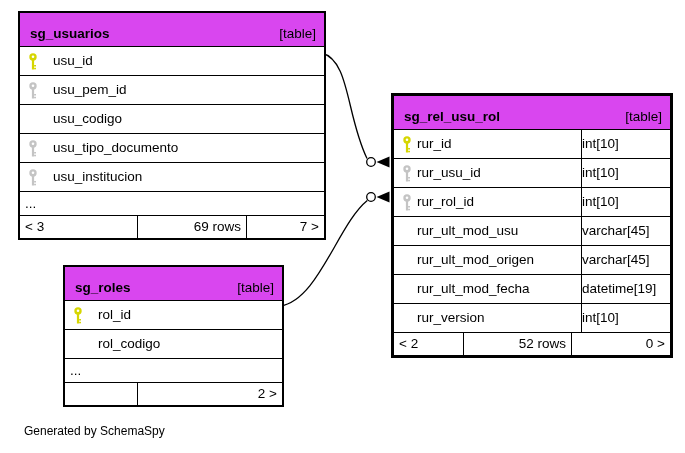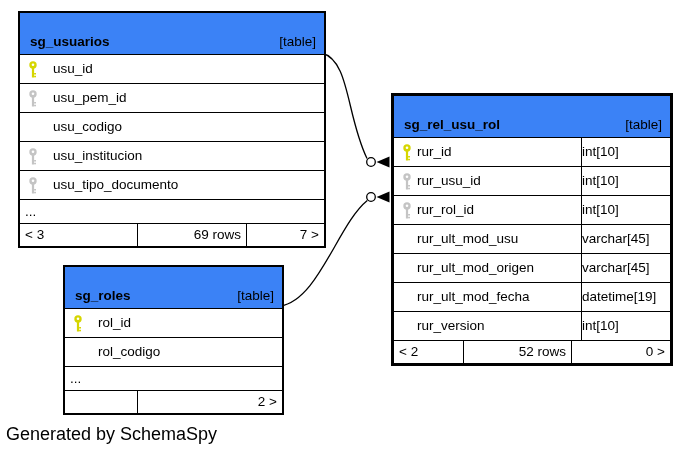--- a/index.html
+++ b/index.html
@@ -8,22 +8,22 @@
 
   .connectors { position:absolute; left:0; top:0; z-index:1; }
   .rel-line { fill:none; stroke:#000000; stroke-width:1.3px; }
   .rel-dot  { fill:#ffffff; stroke:#000000; stroke-width:1.3px; }
   .rel-arrow{ fill:#000000; stroke:none; }
 
   .db-table { position:absolute; z-index:2; background:#ffffff; border:2px solid #000;
               font-size:13.5px; line-height:1; }
   .db-table.emphasis { border-width:3px; }
 
-  .tbl-header { height:25px; background:#3b82f6; display:flex; align-items:center;
-                justify-content:space-between; padding:16px 8px 0 10px; }
+  .tbl-header { height:25px; background:#d946ef; display:flex; align-items:center;
+                justify-content:space-between; padding:8px 8px 0 10px; }
   .tbl-name  { font-weight:bold; }
   .tbl-badge { font-weight:normal;text-align:center; }
 
   .tbl-row { height:29px; box-sizing:border-box; border-top:1px solid #000;
              display:flex; align-items:center; padding-left:8px;gap:10px; }
   .row-ellipsis { height:24px; padding-left:5px; }
 
   .icon-cell { width:15px; display:flex; align-items:center; flex:none; }
   .col-name  { white-space:nowrap; }
 
@@ -42,21 +42,21 @@
   .f-usuarios .fcell:nth-child(2){ width:109px; }
   .f-rel .fcell:nth-child(1){ width:69px; }
   .f-rel .fcell:nth-child(2){ width:108px;padding-left:28px; }
   .f-roles .fcell:nth-child(1){ width:72px; }
   .f-roles .fcell:nth-child(2){ width:83px; }
 
   #tbl-usuarios { left:18px;  top:11px;  width:304px; }
   #tbl-rel      { left:391px; top:93px;  width:276px; }
   #tbl-roles    { left:63px;  top:265px; width:217px; }
 
-  .credit { position:absolute; left:6px; top:424px; font-size:18px; z-index:2; }
+  .credit { position:absolute; left:24px; top:424px; font-size:12px; z-index:2; }
 
   .key-svg { display:block; }
 </style>
 </head>
 <body>
 
 <div class="canvas">
 
   <svg class="connectors" width="685" height="453" viewBox="0 0 685 453">
     <path class="rel-line" d="M 321.5 53 C 350 60, 346 115, 367 158.5"></path>
@@ -113,36 +113,36 @@
         <svg class="key-svg" width="10" height="17" viewBox="0 0 10 17">
           <g fill="#c4c4c4">
             <circle cx="5" cy="4" r="3.7"></circle>
               <rect x="3.9" y="6.5" width="2.2" height="10"></rect>
             <rect x="6.1" y="12" width="1.9" height="1.5"></rect>
               <rect x="6.1" y="14.8" width="1.9" height="1.5"></rect>
           </g>
           <circle cx="5" cy="3.7" r="1.3" fill="#ffffff"></circle>
         </svg>
       </span>
+      <span class="col-name">usu_tipo_documento</span>
+    </div>
+
+    <div class="tbl-row">
+      <span class="icon-cell">
+        <svg class="key-svg" width="10" height="17" viewBox="0 0 10 17">
+          <g fill="#c4c4c4">
+            <circle cx="5" cy="4" r="3.7"></circle>
+              <rect x="3.9" y="6.5" width="2.2" height="10"></rect>
+            <rect x="6.1" y="12" width="1.9" height="1.5"></rect>
+              <rect x="6.1" y="14.8" width="1.9" height="1.5"></rect>
+          </g>
+          <circle cx="5" cy="3.7" r="1.3" fill="#ffffff"></circle>
+        </svg>
+      </span>
       <span class="col-name">usu_institucion</span>
-    </div>
-
-    <div class="tbl-row">
-      <span class="icon-cell">
-        <svg class="key-svg" width="10" height="17" viewBox="0 0 10 17">
-          <g fill="#c4c4c4">
-            <circle cx="5" cy="4" r="3.7"></circle>
-              <rect x="3.9" y="6.5" width="2.2" height="10"></rect>
-            <rect x="6.1" y="12" width="1.9" height="1.5"></rect>
-              <rect x="6.1" y="14.8" width="1.9" height="1.5"></rect>
-          </g>
-          <circle cx="5" cy="3.7" r="1.3" fill="#ffffff"></circle>
-        </svg>
-      </span>
-      <span class="col-name">usu_tipo_documento</span>
     </div>
 
     <div class="tbl-row row-ellipsis">
       <span class="col-name">...</span>
     </div>
 
     <div class="tbl-footer f-usuarios">
       <span class="fcell">&lt; 3</span>
       <span class="fcell align-right">69 rows</span>
       <span class="fcell align-right last">7 &gt;</span>

